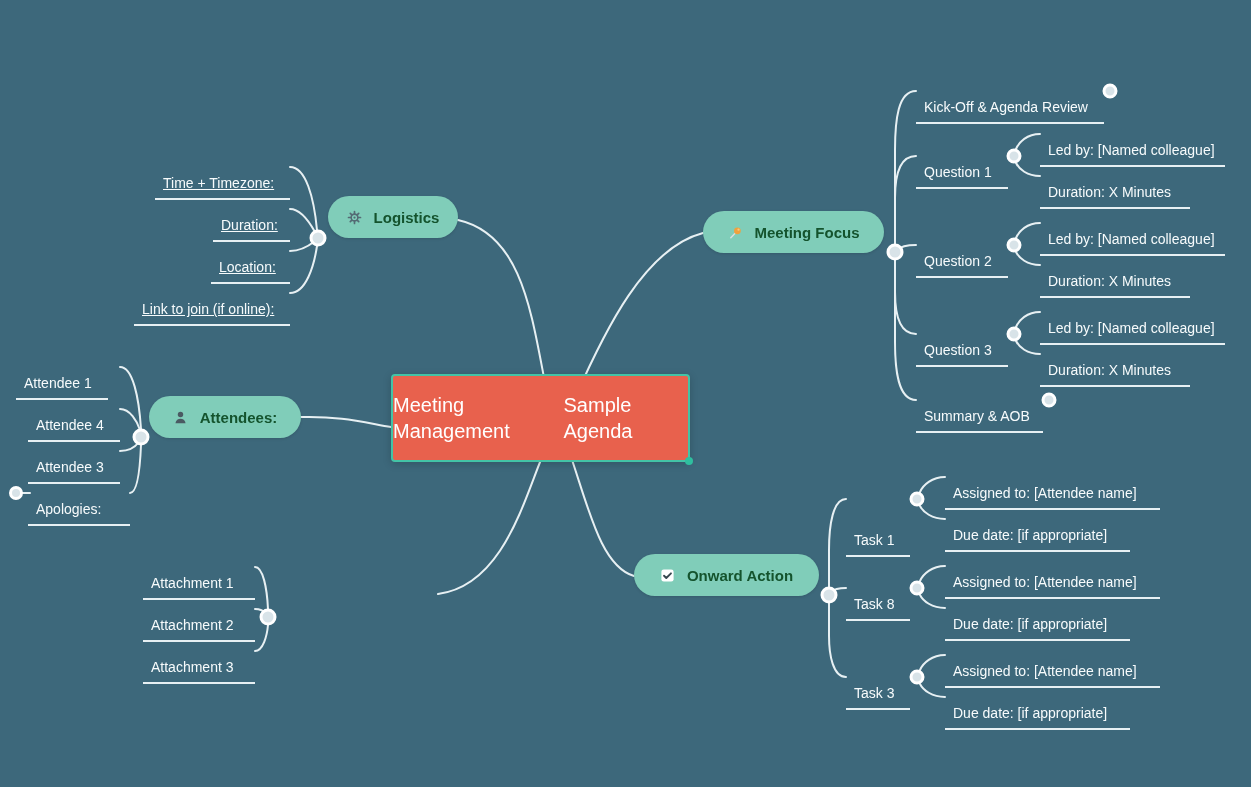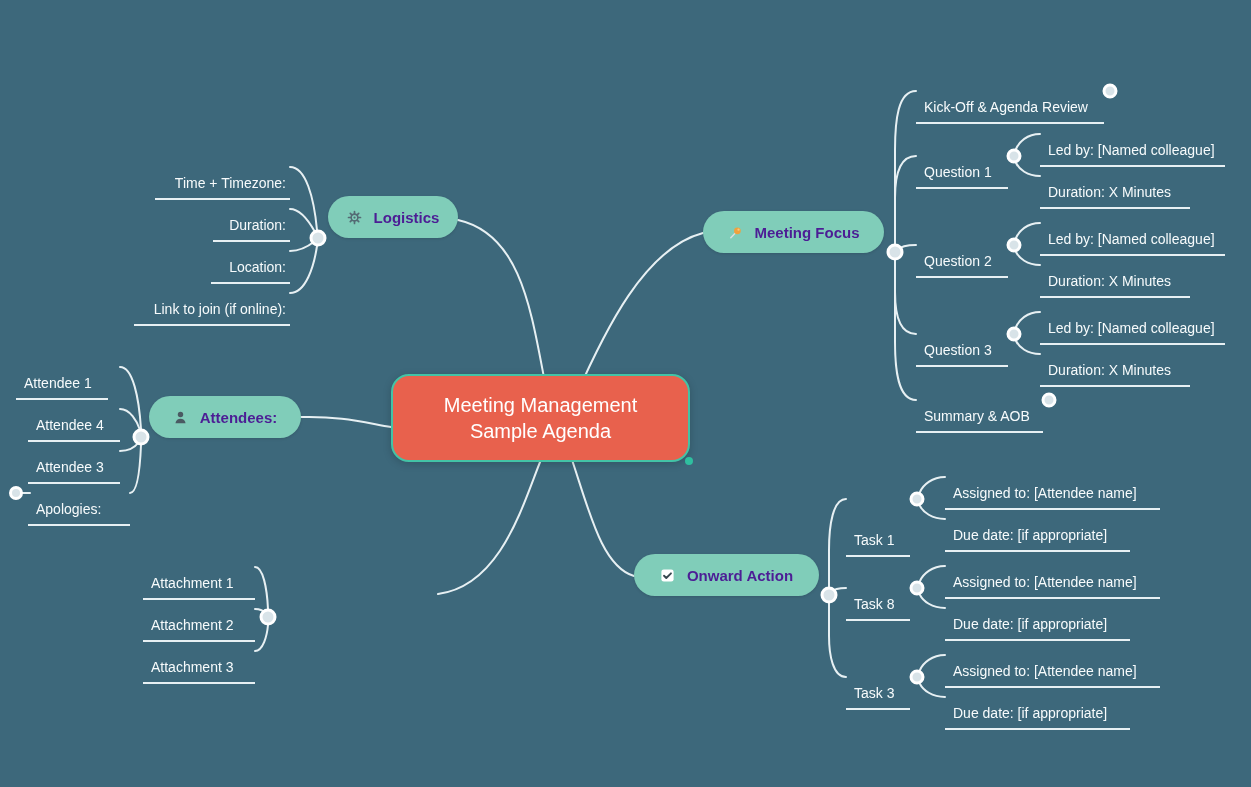--- a/index.html
+++ b/index.html
@@ -1,27 +1,27 @@
 <!DOCTYPE html>
 <html><head>
 <meta charset="utf-8">
 <style>
   html,body{margin:0;padding:0;background:#3d687b;font-family:"Liberation Sans",sans-serif;}
   .canvas{position:relative;width:1251px;height:787px;background:#3d687b;overflow:hidden;}
   svg.wires{position:absolute;left:0;top:0;z-index:1;}
   .leaf{position:absolute;z-index:2;color:#f7fbfc;font-size:14px;line-height:17px;
         padding:0 8px 6px 8px;border-bottom:2px solid #e7f0f3;white-space:nowrap;box-sizing:border-box;margin-top:32px;}
-  .leaf.align-right{text-align:right;padding:0 4px 6px 8px;}
+  .leaf.align-right{padding:0 4px 6px 8px;text-decoration:underline;}
   .pill{position:absolute;z-index:2;display:flex;align-items:center;justify-content:center;gap:11px;
-        background:#80cdb9;color:#4c1d95;font-weight:700;font-size:15px;border-radius:21px;box-sizing:border-box;
+        background:#80cdb9;color:#14532d;font-weight:700;font-size:15px;border-radius:21px;box-sizing:border-box;
         box-shadow:0 1px 3px rgba(0,0,0,.12);}
   .pill .icon{display:inline-flex;width:16px;height:16px;align-items:center;justify-content:center;}
   .center-node{position:absolute;z-index:2;left:391px;top:374px;width:299px;height:88px;
-        background:#e8614d;border:2px solid #43c3a6;border-radius:18px;
-        display:flex;flex-direction:column;align-items:center;justify-content:center;
+        background:#e8614d;border:2px solid #43c3a6;border-radius:4px;
+        display:flex;flex-direction:row;align-items:center;justify-content:center;
         color:#fff;font-size:20px;line-height:26px;box-sizing:border-box;box-shadow:0 2px 8px rgba(0,0,0,.18);}
   .handle{position:absolute;z-index:3;width:8px;height:8px;border-radius:50%;background:#2fbf9f;left:685px;top:457px;}
 </style>
 </head>
 <body>
 
 <div class="canvas">
 
   <svg class="wires" width="1251" height="787" viewBox="0 0 1251 787">
     <g fill="none" stroke="#e7f0f3" stroke-width="2" stroke-linecap="round">

